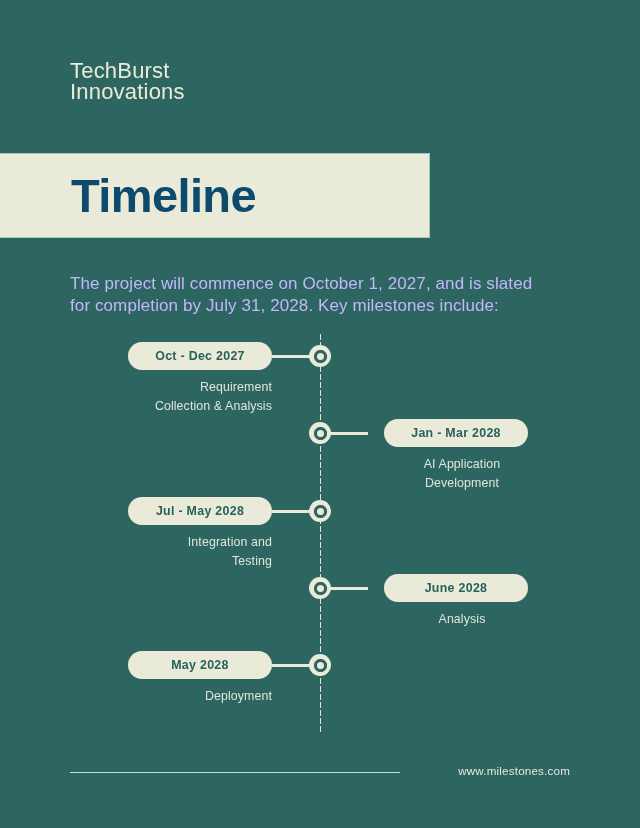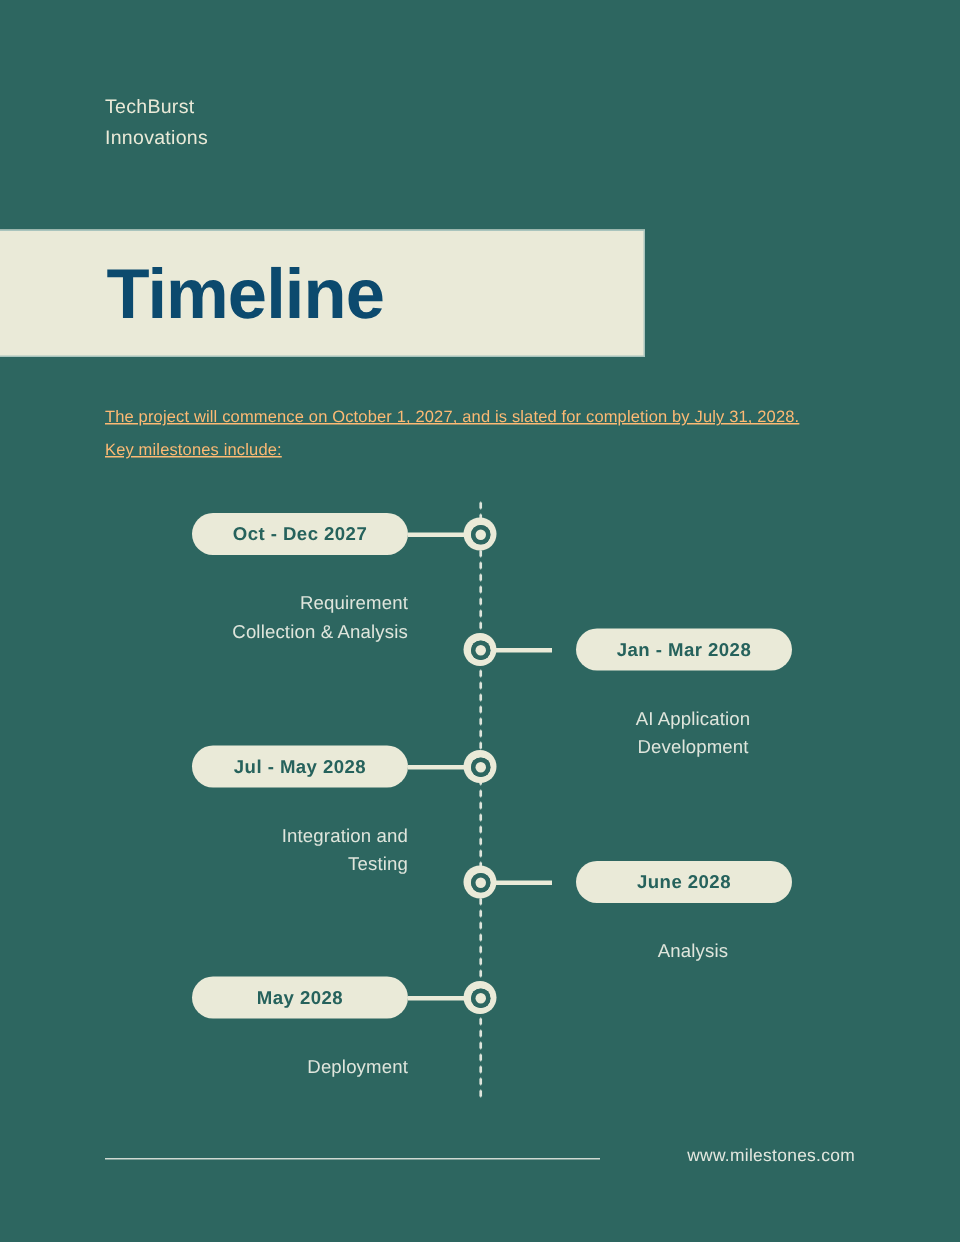--- a/index.html
+++ b/index.html
@@ -14,21 +14,21 @@
     overflow: hidden;
     position: relative;
   }
 
   
   .brand {
     position: absolute;
     left: 70px;
     top: 60px;
     color: #eaead8;
-    font-size: 13px;
+    font-size: 22px;
     line-height: 21px;
     font-weight: 400;
     letter-spacing: 0.2px;
     white-space: pre-line;
   }
 
   
   .title-band {
     position: absolute;
     left: -2px;
@@ -49,25 +49,24 @@
     letter-spacing: -0.6px;
     line-height: 1;
   }
 
   
   .intro {
     position: absolute;
     left: 70px;
     top: 256px;
     width: 476px;
-    color: #fdba74;
-    font-size: 11px;
+    color: #c4b5fd;
+    font-size: 17px;
     line-height: 22px;
     letter-spacing: 0.1px;
-    text-decoration: underline;
   }
 
   
   .timeline {
     position: absolute;
     left: 0;
     top: 325px;
     width: 640px;
     height: 410px;
     padding-left: 28px;
@@ -146,21 +145,21 @@
     font-size: 12.4px;
     font-weight: 700;
     letter-spacing: 0.3px;
   }
   .row.left .pill  { left: 128px; width: 144px; }
   .row.right .pill { left: 384px; width: 144px; }
 
   
   .desc {
     position: absolute;
-    top: 37px;
+    top: 22px;
     color: #dfe5dc;
     font-size: 12.4px;
     line-height: 19px;
     letter-spacing: 0.1px;
     white-space: pre-line;
   }
   .row.left .desc  { left: 112px; width: 160px; text-align: right; }
   .row.right .desc { left: 377px; width: 170px; text-align: center; }
 
   

